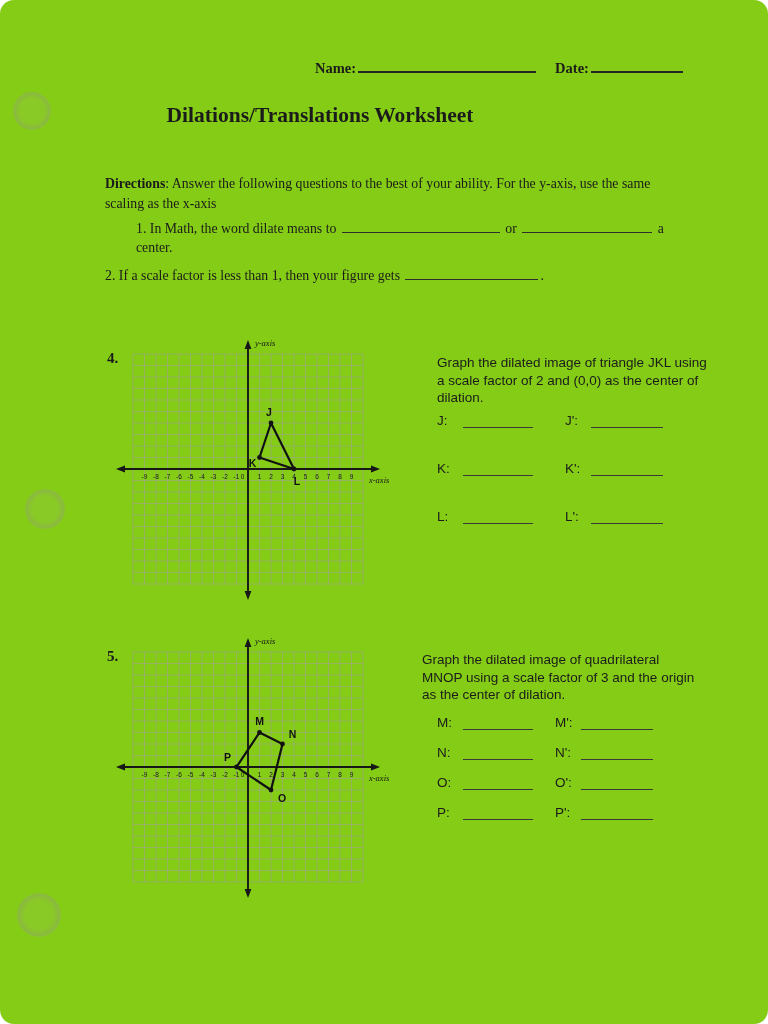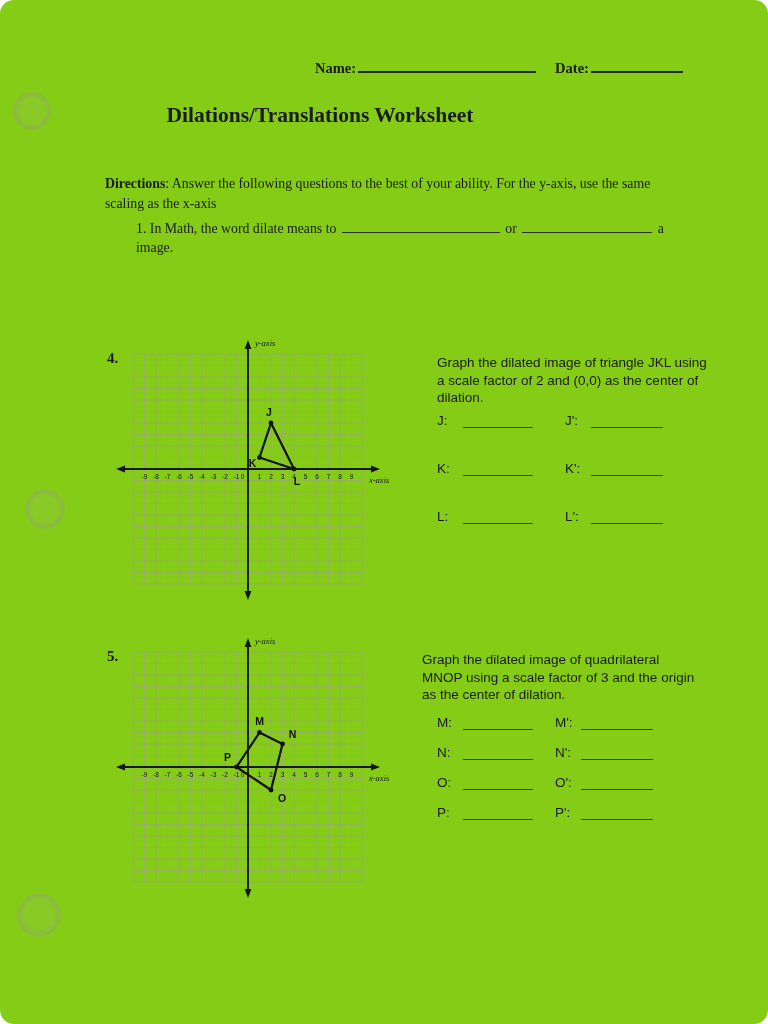--- a/index.html
+++ b/index.html
@@ -60,21 +60,25 @@
   <div class="title">Dilations/Translations Worksheet</div>
 
   <div class="para" id="directions"><b>Directions</b><span>: Answer the following questions to the best of your ability. For the y-axis, use the same scaling as the x-axis</span></div>
 
   <div class="para" id="q1">
     <span>1. In Math, the word dilate means to</span>
     <span class="blank blank-thin" style="width:158px;"></span>
     <span>or</span>
     <span class="blank blank-thin" style="width:130px;"></span>
     <span>a</span><br>
-    <span>image.</span>
+    <span>center.</span>
+  </div>
+  <div class="para" id="q2">
+    <span>2. If a scale factor is less than 1, then your figure gets</span>
+    <span class="blank blank-thin" style="width:133px;"></span><span>.</span>
   </div>
 
   <span class="qnum" style="left:107px;top:350px;">4.</span>
   <svg class="graph-svg" id="graph-q4" style="left:112px;top:336px;" width="300" height="272" viewBox="0 0 300 272">
       <line x1="21" y1="18" x2="21" y2="248" stroke="#a39f99" stroke-width="0.7" opacity="0.78"></line>
       <line x1="32.5" y1="18" x2="32.5" y2="248" stroke="#a39f99" stroke-width="0.7" opacity="0.78"></line>
       <line x1="44" y1="18" x2="44" y2="248" stroke="#a39f99" stroke-width="0.7" opacity="0.78"></line>
       <line x1="55.5" y1="18" x2="55.5" y2="248" stroke="#a39f99" stroke-width="0.7" opacity="0.78"></line>
       <line x1="67" y1="18" x2="67" y2="248" stroke="#a39f99" stroke-width="0.7" opacity="0.78"></line>
       <line x1="78.5" y1="18" x2="78.5" y2="248" stroke="#a39f99" stroke-width="0.7" opacity="0.78"></line>

